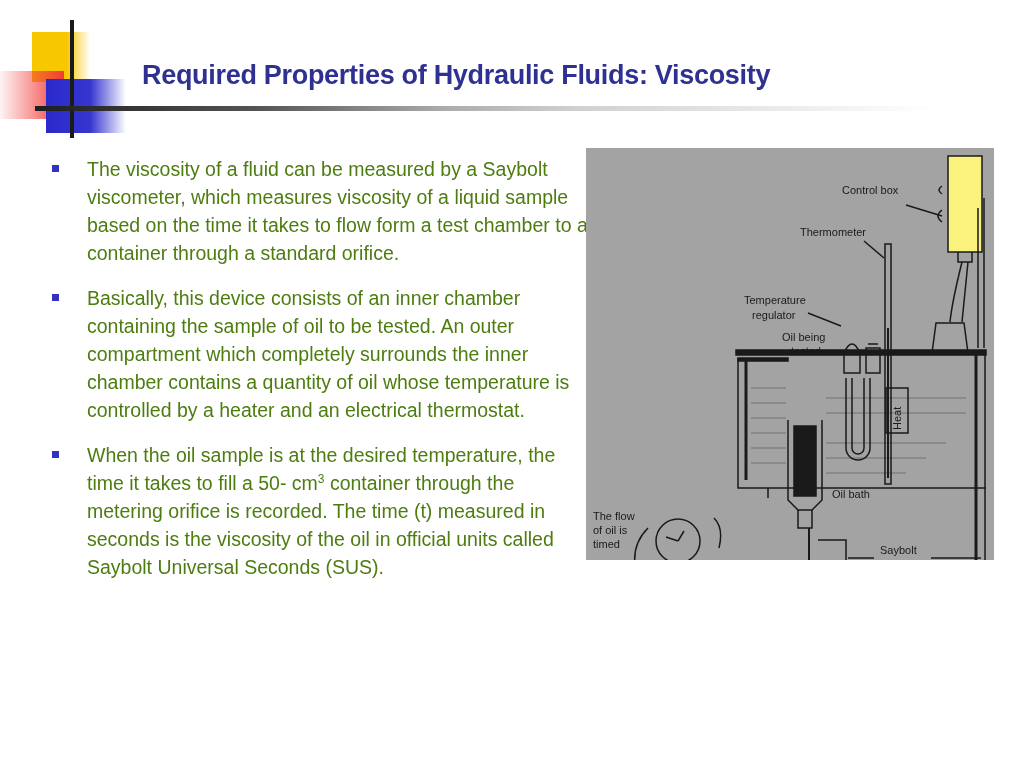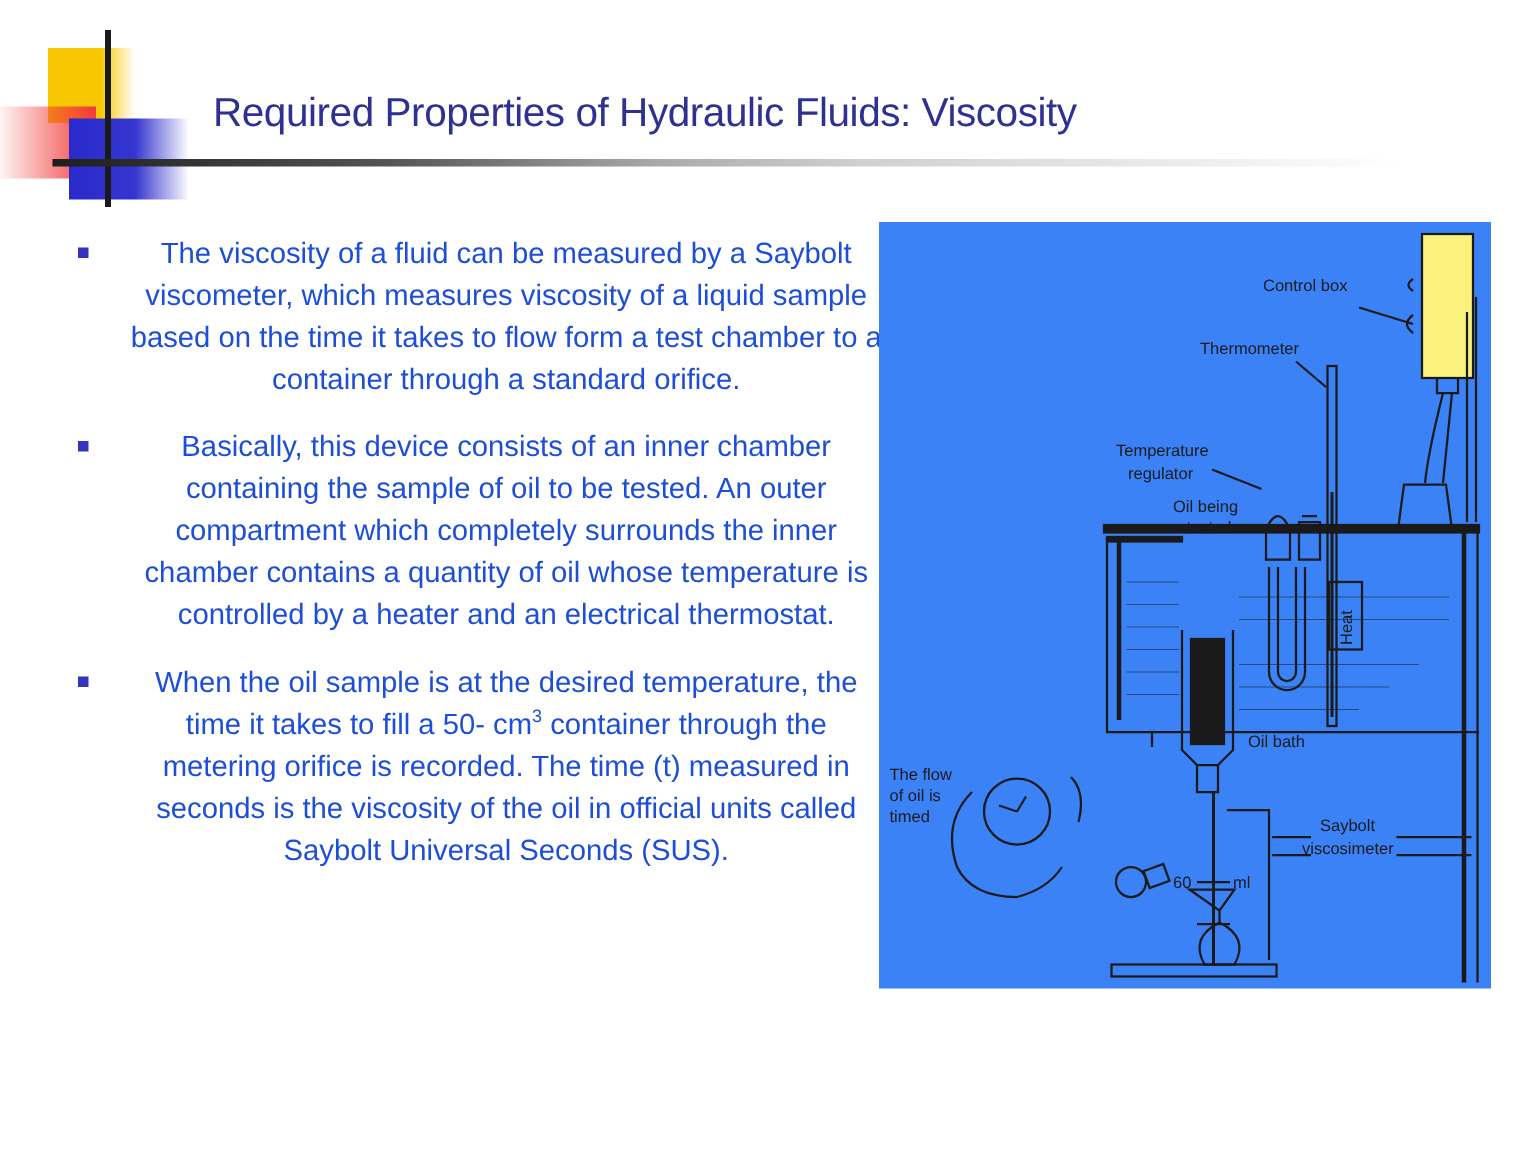--- a/index.html
+++ b/index.html
@@ -3,26 +3,26 @@
 <meta charset="utf-8">
 <style>
   html, body { margin:0; padding:0; }
   body { width:1024px; height:768px; background:#ffffff; position:relative; overflow:hidden; font-family:"Liberation Sans", sans-serif; }
   .logo { position:absolute; left:0; top:0; width:140px; height:140px; }
   .logo .yellow { position:absolute; left:32px; top:32px; width:58px; height:50px; background:linear-gradient(90deg,#f7c800 0%,#f7c800 60%,rgba(247,200,0,0) 100%); }
   .logo .red { position:absolute; left:0; top:71px; width:64px; height:48px; background:linear-gradient(90deg,rgba(240,40,40,0.05) 0%,#f23a3a 100%); }
   .logo .blue { position:absolute; left:46px; top:79px; width:80px; height:54px; background:linear-gradient(90deg,#2a2acc 0%,#3535d0 55%,rgba(60,60,210,0) 100%); }
   .logo .vline { position:absolute; left:70px; top:20px; width:4px; height:118px; background:#1a1a1a; }
   .title-rule { position:absolute; left:35px; top:106px; width:900px; height:5px; background:linear-gradient(90deg,#1e1e1e 0%,#555 25%,#aaa 45%,#d0d0d0 60%,rgba(255,255,255,0) 100%); }
-  .title { position:absolute; left:142px; top:60px; font-size:27px; font-weight:normal; color:#2e3192; letter-spacing:-0.3px; white-space:nowrap; }
+  .title { position:absolute; left:142px; top:60px; font-size:27px; font-weight:bold; color:#2e3192; letter-spacing:-0.3px; white-space:nowrap; }
   .content { position:absolute; left:48px; top:155px; width:540px; }
-  .bullet { position:relative; padding-left:39px; font-size:19.5px; line-height:28px; color:#1d4ed8; margin-bottom:17px;text-align:center; }
+  .bullet { position:relative; padding-left:39px; font-size:19.5px; line-height:28px; color:#4d7c0f; margin-bottom:17px; }
   .bullet .marker { position:absolute; left:4px; top:10px; width:7px; height:7px; background:#3333bb; }
   sup { font-size:12px; line-height:0; vertical-align:super; }
-  .figure { position:absolute; left:586px; top:148px; width:408px; height:511px; background:#3b82f6; overflow:hidden; }
+  .figure { position:absolute; left:586px; top:148px; width:408px; height:412px; background:#a3a3a3; overflow:hidden; }
   .figure svg { position:absolute; left:0; top:0; }
   .lbl { font-family:"Liberation Sans", sans-serif; font-size:11px; fill:#1a1a1a; }
 </style>
 </head>
 <body>
 
 <div class="logo">
   <div class="yellow"></div>
   <div class="red"></div>
   <div class="blue"></div>

